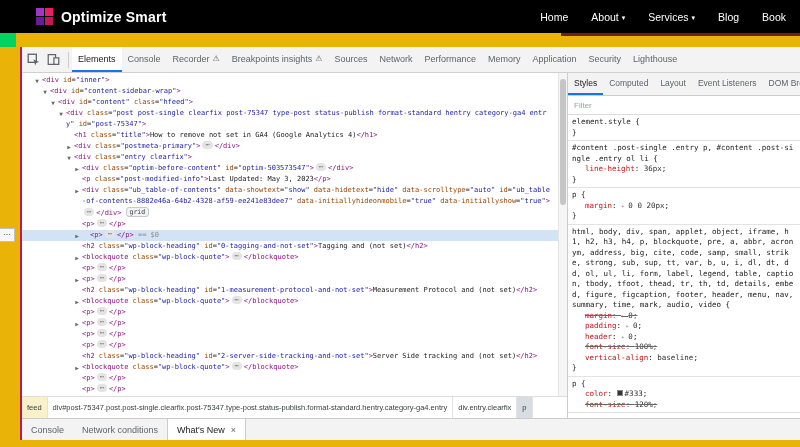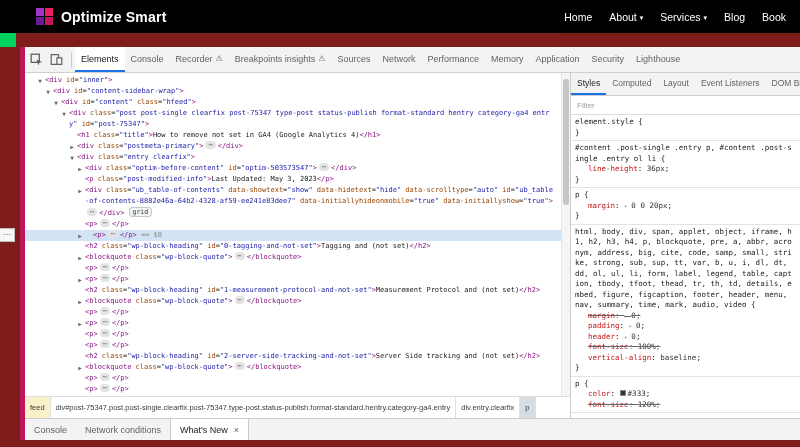--- a/index.html
+++ b/index.html
@@ -1,33 +1,33 @@
 <!DOCTYPE html>
 <html><head>
 <meta charset="utf-8">
 <style>
   *{margin:0;padding:0;box-sizing:border-box}
   html,body{width:800px;height:447px;overflow:hidden;background:#fff;font-family:"Liberation Sans",sans-serif}
-  #app{position:relative;width:800px;height:447px;overflow:hidden;background:#7f1d1d}
+  #app{position:relative;width:800px;height:447px;overflow:hidden;background:#eab308}
 
   
   .site-header{position:absolute;left:0;top:0;width:800px;height:33px;background:#000;display:flex;align-items:center;justify-content:space-between;padding:0 6px 0 36px}
   .brand{display:flex;align-items:center}
   .logo{width:17px;height:17px;display:grid;grid-template-columns:1fr 1fr;grid-template-rows:1fr 1fr;gap:1px;margin-right:8px}
   .logo i{display:block}
   .brand-name{color:#fff;font-size:14px;font-weight:bold;letter-spacing:.2px}
-  .site-nav{display:flex;align-items:flex-end;gap:17px;color:#fff;font-size:10.5px;padding-right:8px}
+  .site-nav{display:flex;align-items:flex-end;gap:23px;color:#fff;font-size:10.5px;padding-right:8px}
   .nav-item{cursor:pointer;white-space:nowrap}
   .caret{font-size:7px;margin-left:3px;vertical-align:1px;display:inline-block}
   .green-chip{position:absolute;left:0;top:33px;width:16px;height:14px;background:#00d45f}
   .maroon-bar{position:absolute;left:561px;top:33px;width:239px;height:3px;background:#7b1a13}
   .dots-handle{position:absolute;left:0;top:228px;width:15px;height:14px;border:1px solid #c0c0c0;border-left:none;background:#f7f7f7;color:#555;font-size:8px;line-height:12px;text-align:center}
 
   
-  .devtools{position:absolute;left:20px;top:47px;width:780px;height:393px;border-left:5px solid #be185d;background:#fff}
+  .devtools{position:absolute;left:20px;top:47px;width:780px;height:393px;border-left:2px solid #be185d;background:#fff}
   .dt-tabbar{position:absolute;left:0;top:0;right:0;height:26px;background:#f3f3f3;border-bottom:1px solid #d0d0d0;display:flex;align-items:stretch}
   .dt-icons{display:flex;align-items:center;padding:0 5px;gap:7px}
   .dt-icons svg{display:block}
   .dt-sep{width:1px;height:16px;background:#ccc;align-self:center;margin:0 3px}
   .dt-tabs{display:flex;align-items:stretch;overflow:hidden}
   .dt-tab{display:flex;align-items:center;padding:0 6px;font-size:9px;color:#5f6368;white-space:nowrap;border-bottom:2px solid transparent}
   .dt-tab.active{color:#202124;border-bottom-color:#1a73e8;background:#fff}
   .warn{font-size:8px;margin-left:3px;color:#575757}
 
   .dt-body{position:absolute;left:0;top:26px;right:0;bottom:22px;display:flex}

